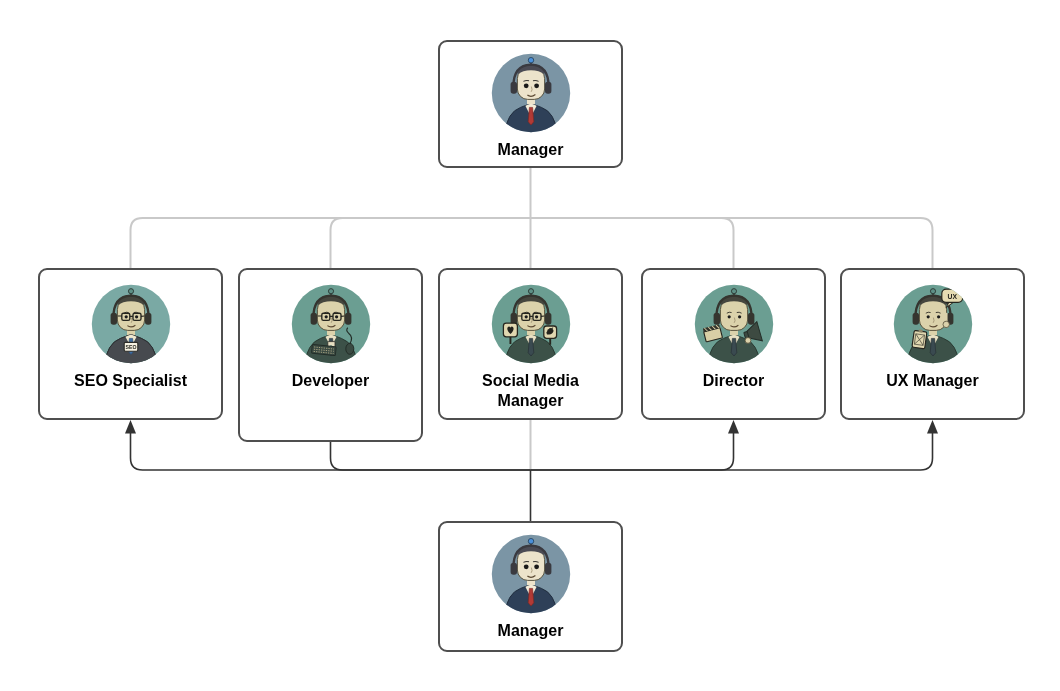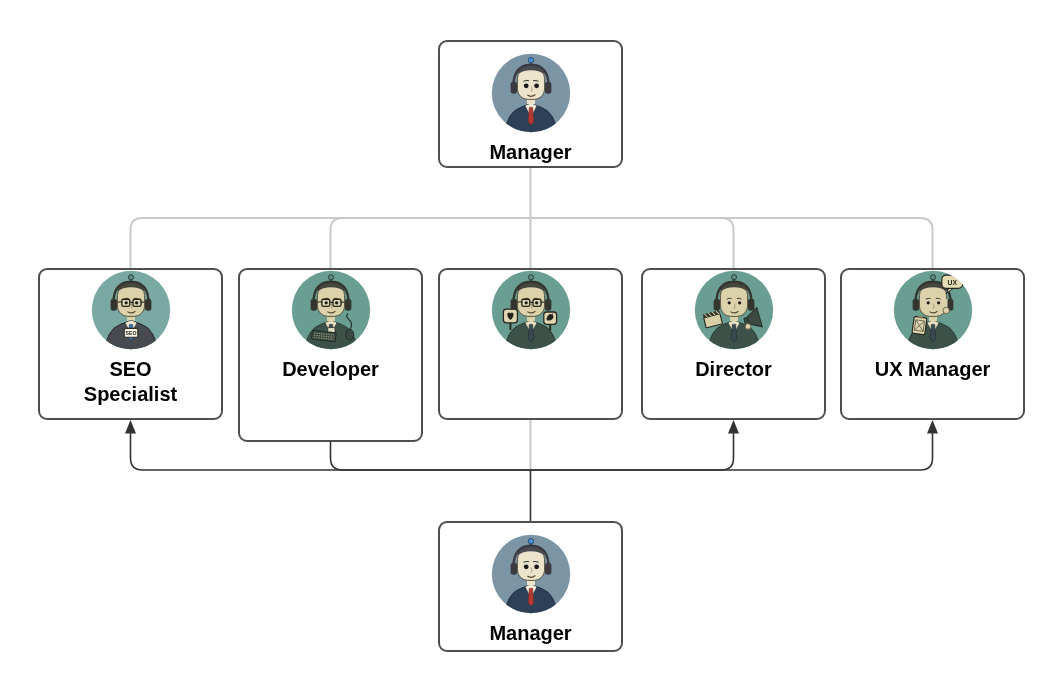--- a/index.html
+++ b/index.html
@@ -11,26 +11,26 @@
   .arrowhead{fill:var(--tree-dark,#333333);stroke:none;}
   .node{
     position:absolute;box-sizing:border-box;
     background:var(--box-fill,#ffffff);
     border:2px solid var(--box-border,#4f4f4f);
     border-radius:9px;
     display:flex;flex-direction:column;align-items:center;
     cursor:pointer;
   }
   .node-mgr{padding-top:11px;}
-  .node-mid{}
+  .node-mid{padding-top:14px;}
   .avatar{width:80px;height:80px;}
   .avatar svg{display:block;width:80px;height:80px;}
   .label{
     margin-top:7px;text-align:center;
-    font-size:20px;font-weight:700;line-height:1.25;
+    font-size:16px;font-weight:700;line-height:1.25;
     color:var(--label,#000000);max-width:132px;
   }
   .av-text{font-family:"Liberation Sans","DejaVu Sans",sans-serif;font-weight:700;fill:#26261f;text-anchor:middle;}
 </style>
 </head>
 <body>
 
 <svg width="0" height="0" style="position:absolute" aria-hidden="true">
   <defs>
     <clipPath id="avclip">
@@ -173,20 +173,21 @@
           <use href="#glasses"></use>
           <line x1="24.3" y1="64" x2="24.3" y2="75" stroke="#27271f" stroke-width="2.4"></line>
           <rect x="15.5" y="49" width="17.5" height="17" rx="3.5" fill="#e0d7b0" stroke="#27271f" stroke-width="1.6"></rect>
           <path d="M24.3 62.5 C 20 58.5, 19.3 54.5, 21.9 53.4 C 23.5 52.8, 24.3 54.4, 24.3 55 C 24.3 54.4, 25.1 52.8, 26.7 53.4 C 29.3 54.5, 28.6 58.5, 24.3 62.5 Z" fill="#23231d"></path>
           <line x1="74" y1="66" x2="74" y2="76" stroke="#27271f" stroke-width="2.4"></line>
           <rect x="66" y="52.5" width="16" height="15.5" rx="3.5" fill="#e0d7b0" stroke="#27271f" stroke-width="1.6"></rect>
           <path d="M70 63 q-1.8 -2.6 0.4 -4.2 q-0.6 -2.2 1.8 -2.7 q1 -1.6 3.1 -0.9 l2.6 -1.1 l-1 2.3 q1.6 0.9 1.2 2.8 q-1.2 3.7 -5.3 4 z" fill="#23231d"></path>
         </g>
       </svg>
     </div>
+    <div class="label">Social Media Manager</div>
   </div>
 
   <div class="node node-mid" style="left:641px;top:268px;width:185px;height:152px">
     <div class="avatar">
       <svg viewBox="0 0 100 100">
         <circle cx="50" cy="50" r="49" fill="#6b9e92"></circle>
         <g clip-path="url(#avclip)">
           <use href="#person-staff"></use>
           <g transform="rotate(-14 24 62)">
             <rect x="13" y="57" width="21" height="13" rx="1" fill="#d8cfa6" stroke="#26261f" stroke-width="1.4"></rect>

